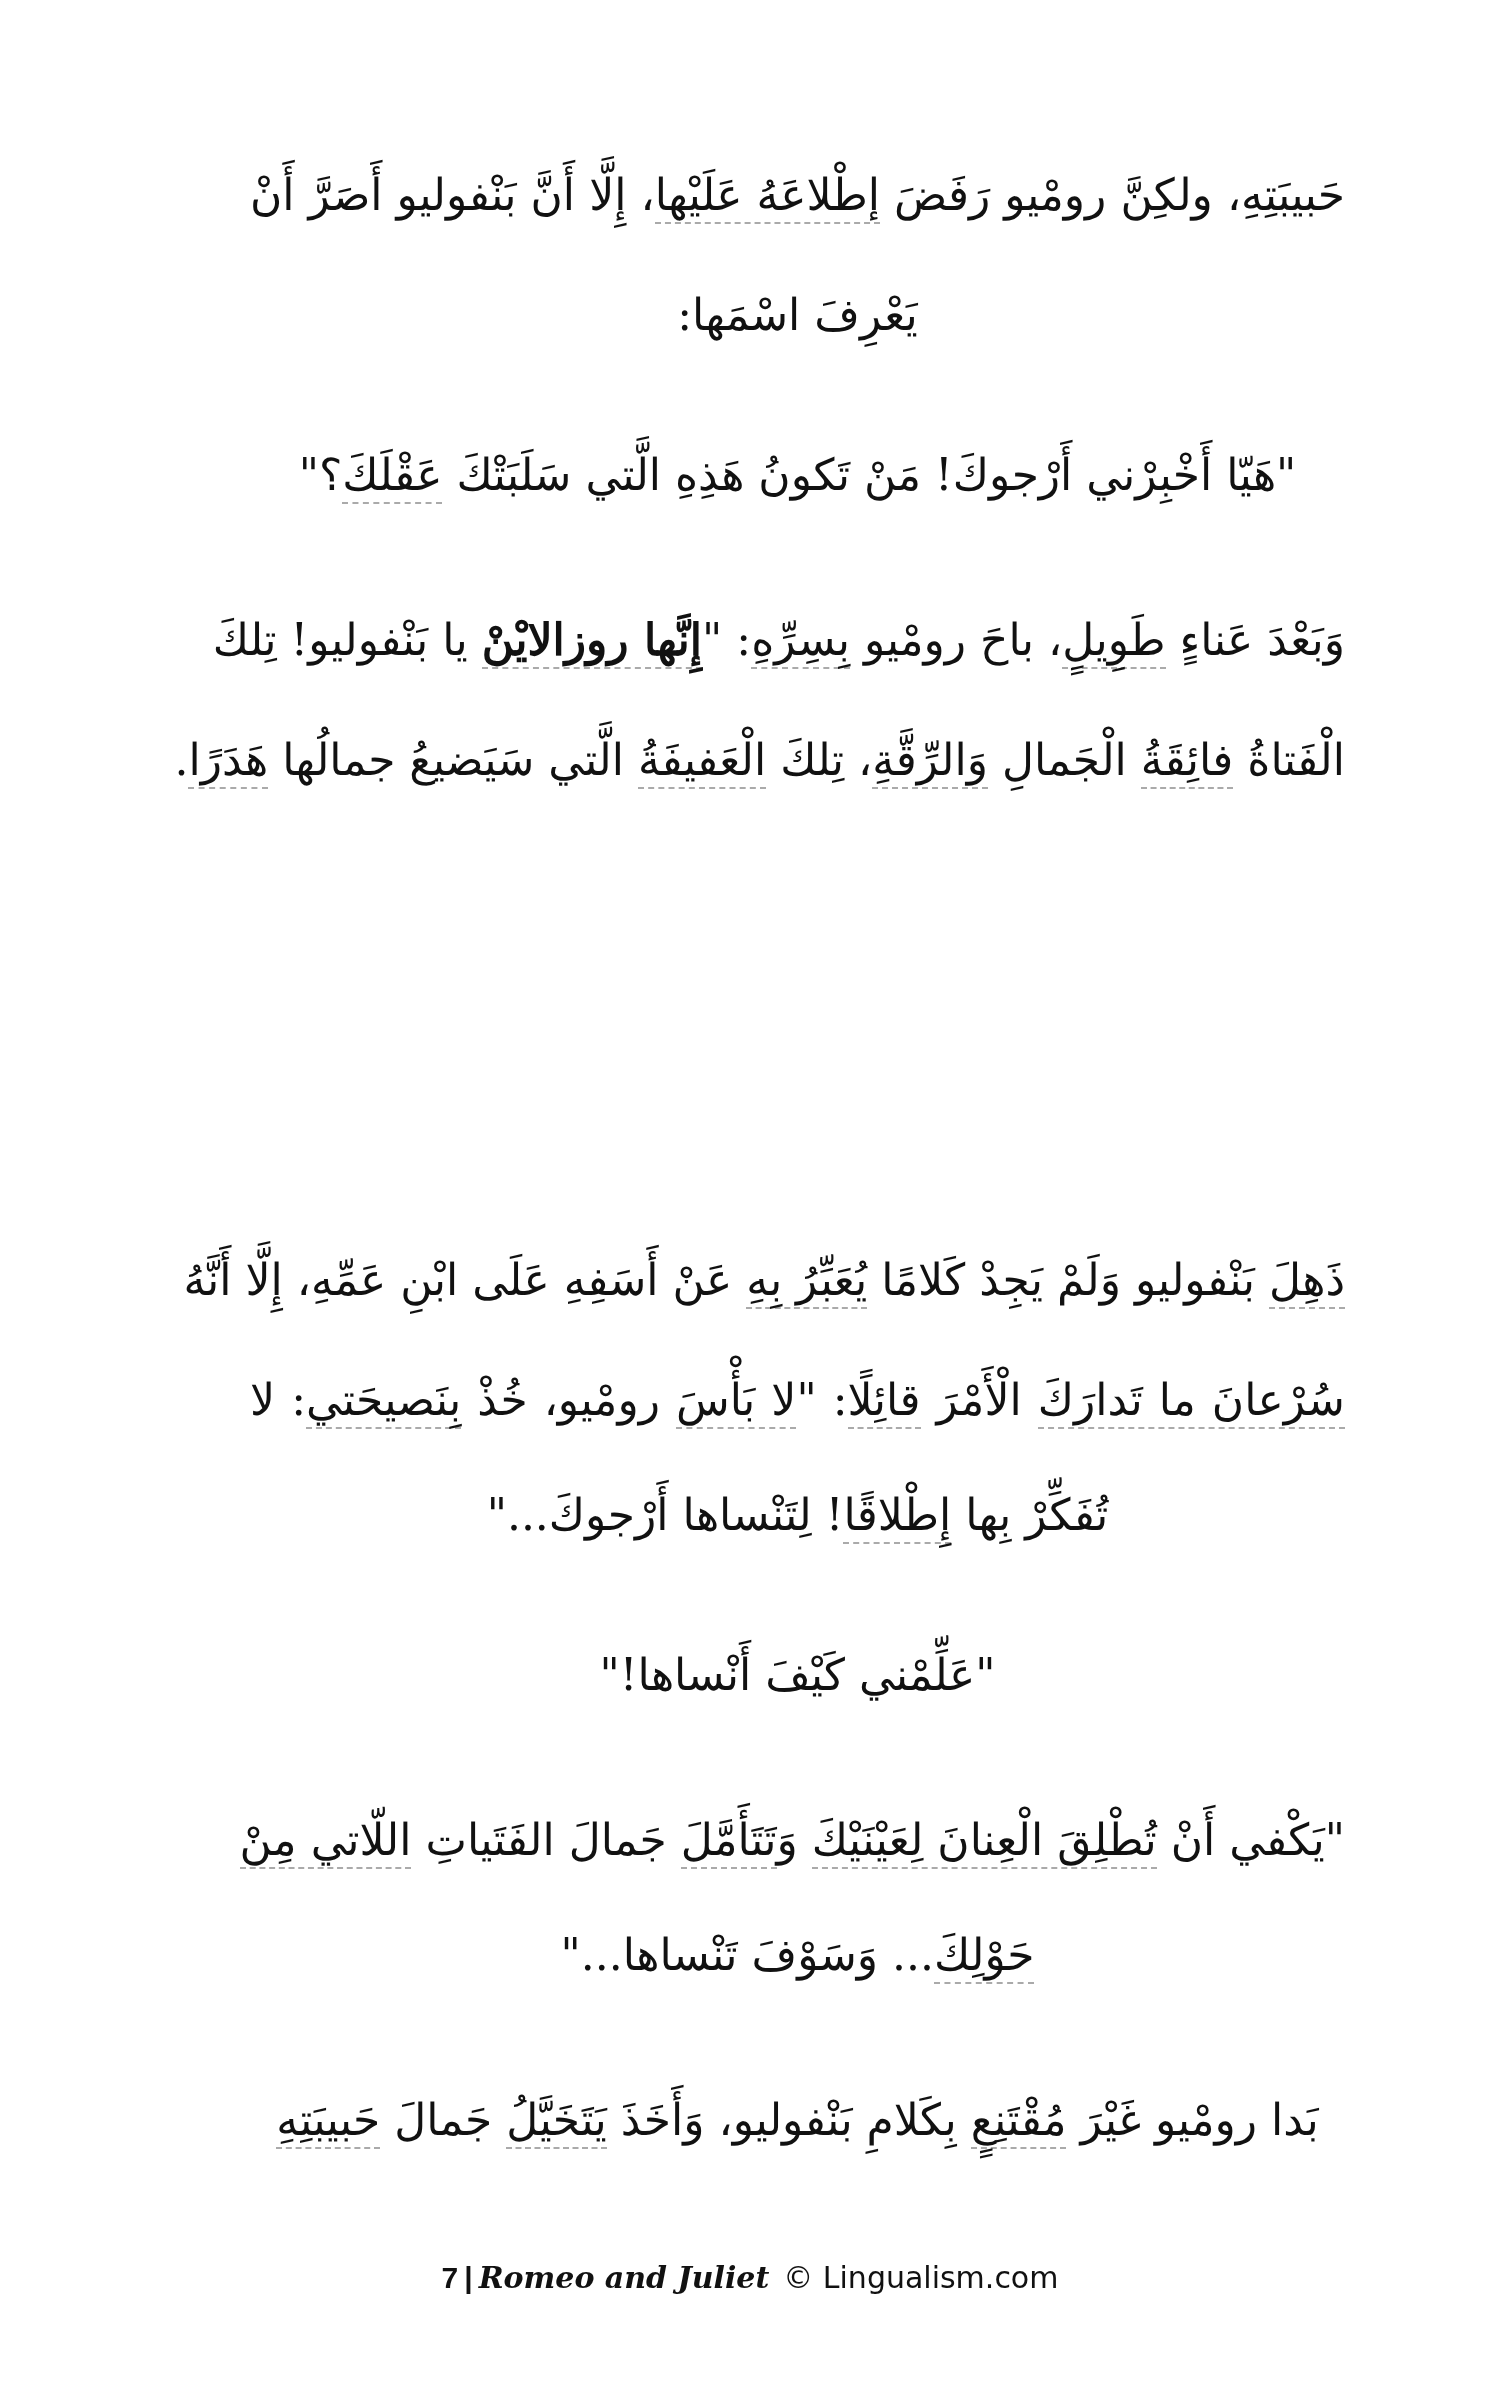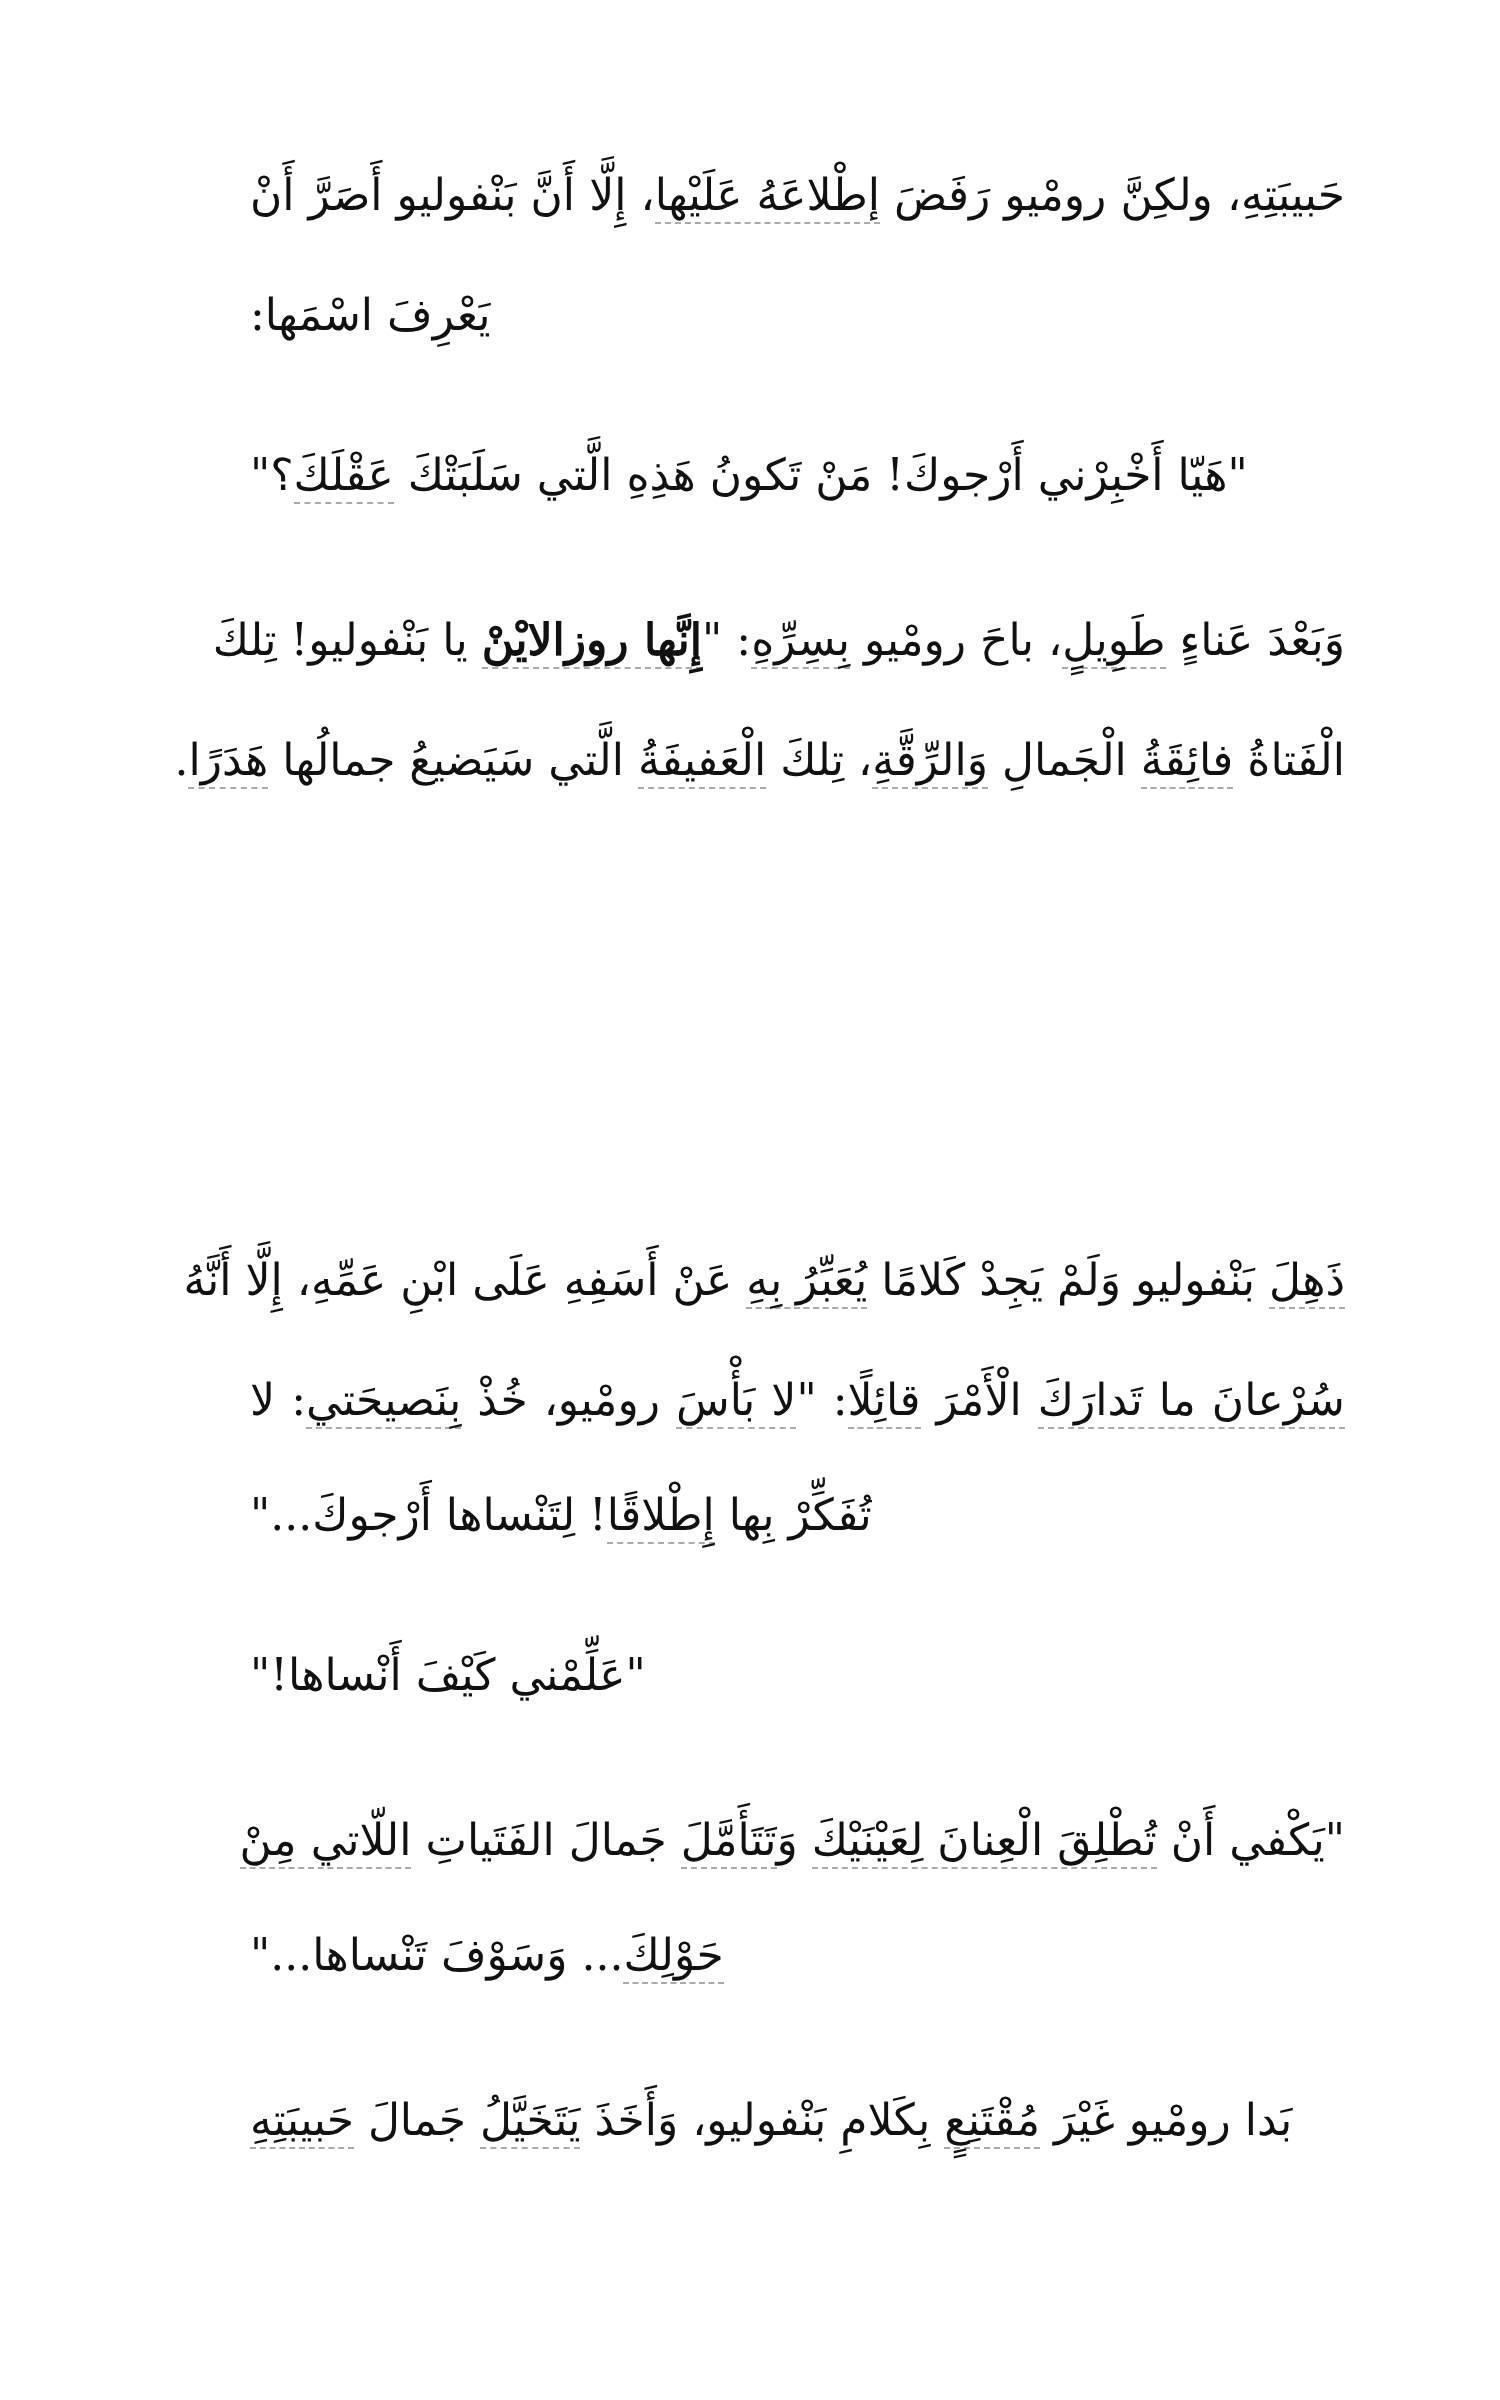--- a/index.html
+++ b/index.html
@@ -24,21 +24,21 @@
     }
     .line {
       position: absolute;
       left: 250px;
       width: 1095px;
       direction: rtl;
       font-size: 44px;
       line-height: 70px;
       height: 70px;
       white-space: nowrap;
-      text-align: left;
+      text-align: center;
       unicode-bidi: plaintext;
     }
     .line.justify {
       text-align: justify;
       text-align-last: justify;
     }
     .gloss {
       border-bottom: 2px dashed #aaaaaa;
       padding-bottom: 2px;
     }
@@ -116,13 +116,16 @@
     <span>"يَكْفي أَنْ </span><span class="gloss">تُطْلِقَ الْعِنانَ لِعَيْنَيْكَ</span><span> وَ</span><span class="gloss">تَتَأَمَّلَ</span><span> جَمالَ الفَتَياتِ </span><span class="gloss">اللّاتي مِنْ</span>
   </div>
   <div class="line" style="top:1920px">
     <span class="gloss">حَوْلِكَ</span><span>... وَسَوْفَ تَنْساها..."</span>
   </div>
 
   <div class="line" style="top:2085px">
     <span>بَدا رومْيو غَيْرَ </span><span class="gloss">مُقْتَنِعٍ</span><span> بِكَلامِ بَنْفوليو، وَأَخَذَ </span><span class="gloss">يَتَخَيَّلُ</span><span> جَمالَ </span><span class="gloss">حَبيبَتِهِ</span>
   </div>
 
+  <div class="footer">
+    <span class="page-num">7</span><span class="sep">|</span><span class="book-title">Romeo and Juliet</span><span class="copyright">© Lingualism.com</span>
+  </div>
 </div>
 
 </body></html>

